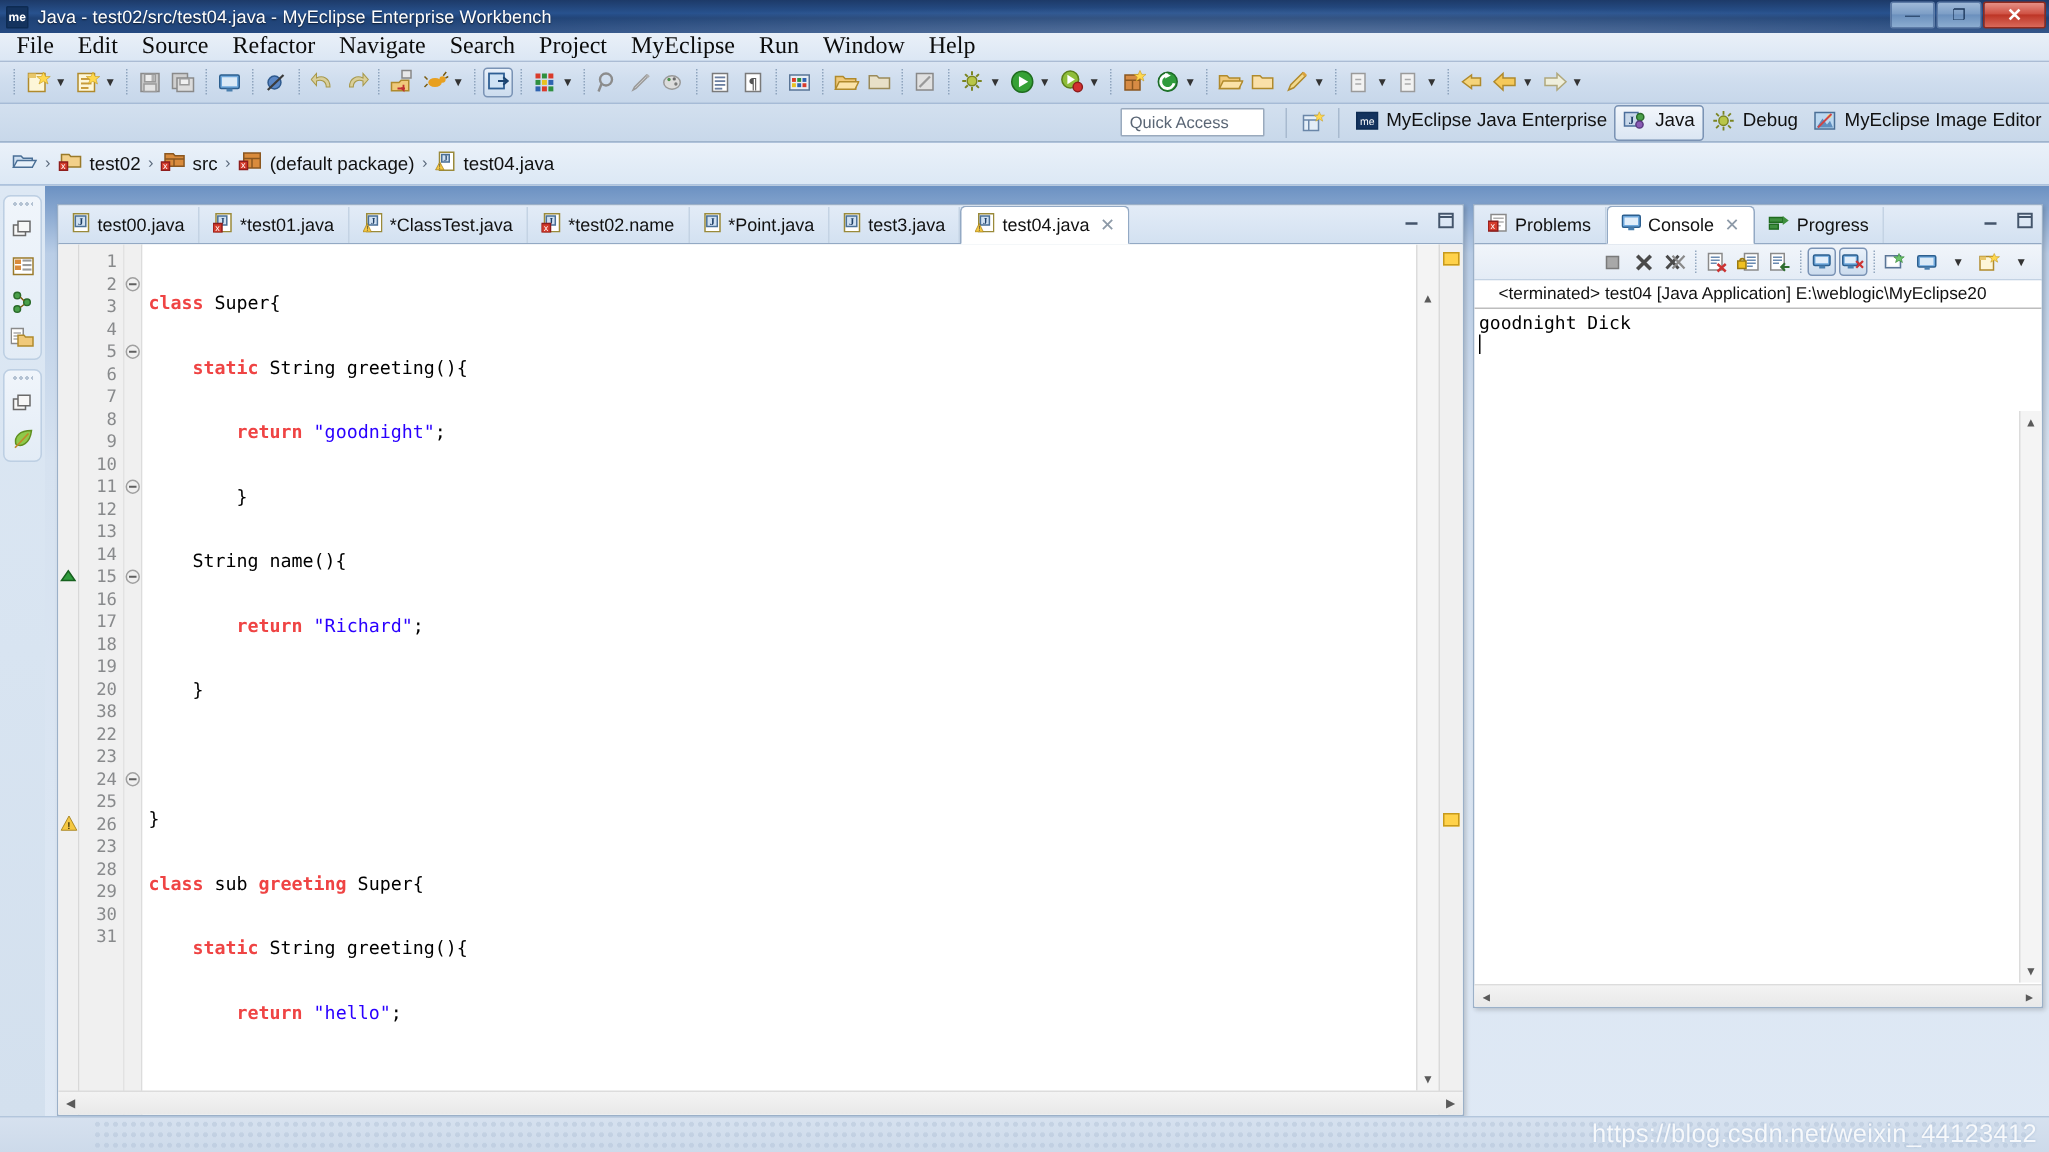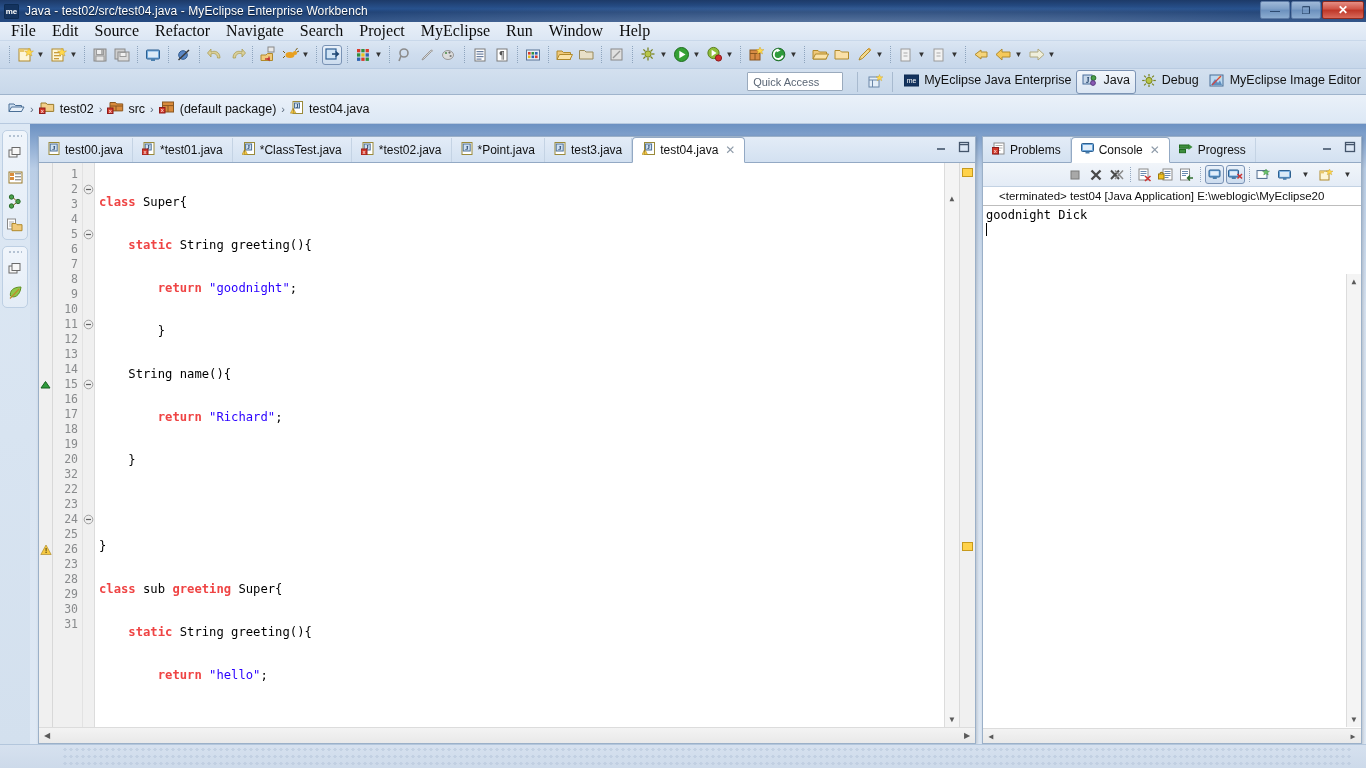--- a/index.html
+++ b/index.html
@@ -204,21 +204,21 @@
   }
   .hs-arrow{width:16px;text-align:center;font-size:8px;color:#5a5a5a;}
   .ed-vscroll{
     position:absolute;right:0;top:0;width:15px;bottom:16px;
     background:#f4f4f4;border-left:1px solid #dcdcdc;
   }
   .vs-arrow{height:15px;display:flex;align-items:center;justify-content:center;font-size:8px;color:#5a5a5a;}
 
   
   .console-panel{
-    position:absolute; left:982px; top:136px; width:380px; height:608px;
+    position:absolute; left:982px; top:136px; width:380px; height:536px;
     background:#f4f7fb; border:1px solid #9bb0c8;
     box-shadow:1px 1px 3px rgba(0,0,0,.18);
   }
   .ctoolbar{
     position:absolute;left:0;top:26px;width:100%;height:24px;
     background:linear-gradient(180deg,#f1f5fa,#e4ecf6);
     border-bottom:1px solid #c3d2e3;
     display:flex;align-items:center;justify-content:flex-end;padding-right:3px;
   }
   .cti{width:19px;height:19px;display:flex;align-items:center;justify-content:center;margin:0 1px;}
@@ -773,21 +773,21 @@
         <span>*ClassTest.java</span>
       </div>
       <div class="etab">
         <span><svg width="13" height="13" viewBox="0 0 13 13">
               <rect x="2" y="0.5" width="10" height="12" fill="#fff" stroke="#9a8a3a"></rect>
               <rect x="3.2" y="2" width="6" height="6" fill="#cfe0f2" stroke="#4a6f96"></rect>
               <text x="6.2" y="7" font-size="6" fill="#1f3f66" text-anchor="middle" font-family="Liberation Serif" font-weight="bold">J</text>
               <rect x="0" y="7" width="6" height="6" fill="#d43b2b" stroke="#8e1d1d"></rect>
               <text x="3" y="12" font-size="6" fill="#fff" text-anchor="middle" font-family="Liberation Sans">x</text>
             </svg></span>
-        <span>*test02.java</span>
+        <span>*test02.name</span>
       </div>
       <div class="etab">
         <span><svg width="12" height="13" viewBox="0 0 12 13">
               <rect x="1" y="0.5" width="10" height="12" fill="#fff" stroke="#9a8a3a"></rect>
               <rect x="2.2" y="2" width="7" height="7" fill="#cfe0f2" stroke="#4a6f96"></rect>
               <text x="5.7" y="8" font-size="7" fill="#1f3f66" text-anchor="middle" font-family="Liberation Serif" font-weight="bold">J</text>
             </svg></span>
         <span>*Point.java</span>
       </div>
       <div class="etab">
@@ -854,21 +854,21 @@
         <div class="ln">11</div>
         <div class="ln">12</div>
         <div class="ln">13</div>
         <div class="ln">14</div>
         <div class="ln">15</div>
         <div class="ln">16</div>
         <div class="ln">17</div>
         <div class="ln">18</div>
         <div class="ln">19</div>
         <div class="ln">20</div>
-        <div class="ln">32</div>
+        <div class="ln">38</div>
         <div class="ln">22</div>
         <div class="ln">23</div>
         <div class="ln">24</div>
         <div class="ln">25</div>
         <div class="ln">26</div>
         <div class="ln">23</div>
         <div class="ln">28</div>
         <div class="ln">29</div>
         <div class="ln">30</div>
         <div class="ln">31</div>
@@ -1115,15 +1115,16 @@
       <div class="c-hscroll">
         <div class="hs-arrow">◀</div>
         <div style="flex:1"></div>
         <div class="hs-arrow">▶</div>
       </div>
     </div>
   </div>
 
   <div class="statusbar">
     <div class="sb-dots"></div>
+    <div class="watermark">https://blog.csdn.net/weixin_44123412</div>
   </div>
 
 </div>
 
 </body></html>

